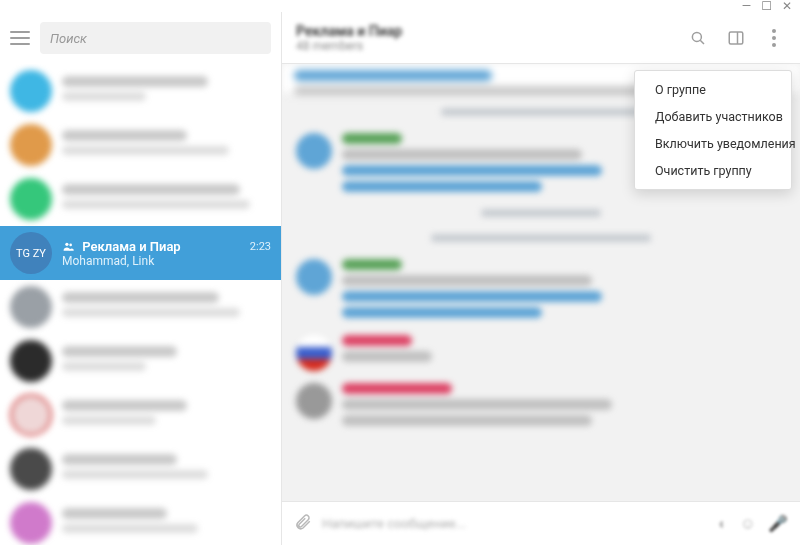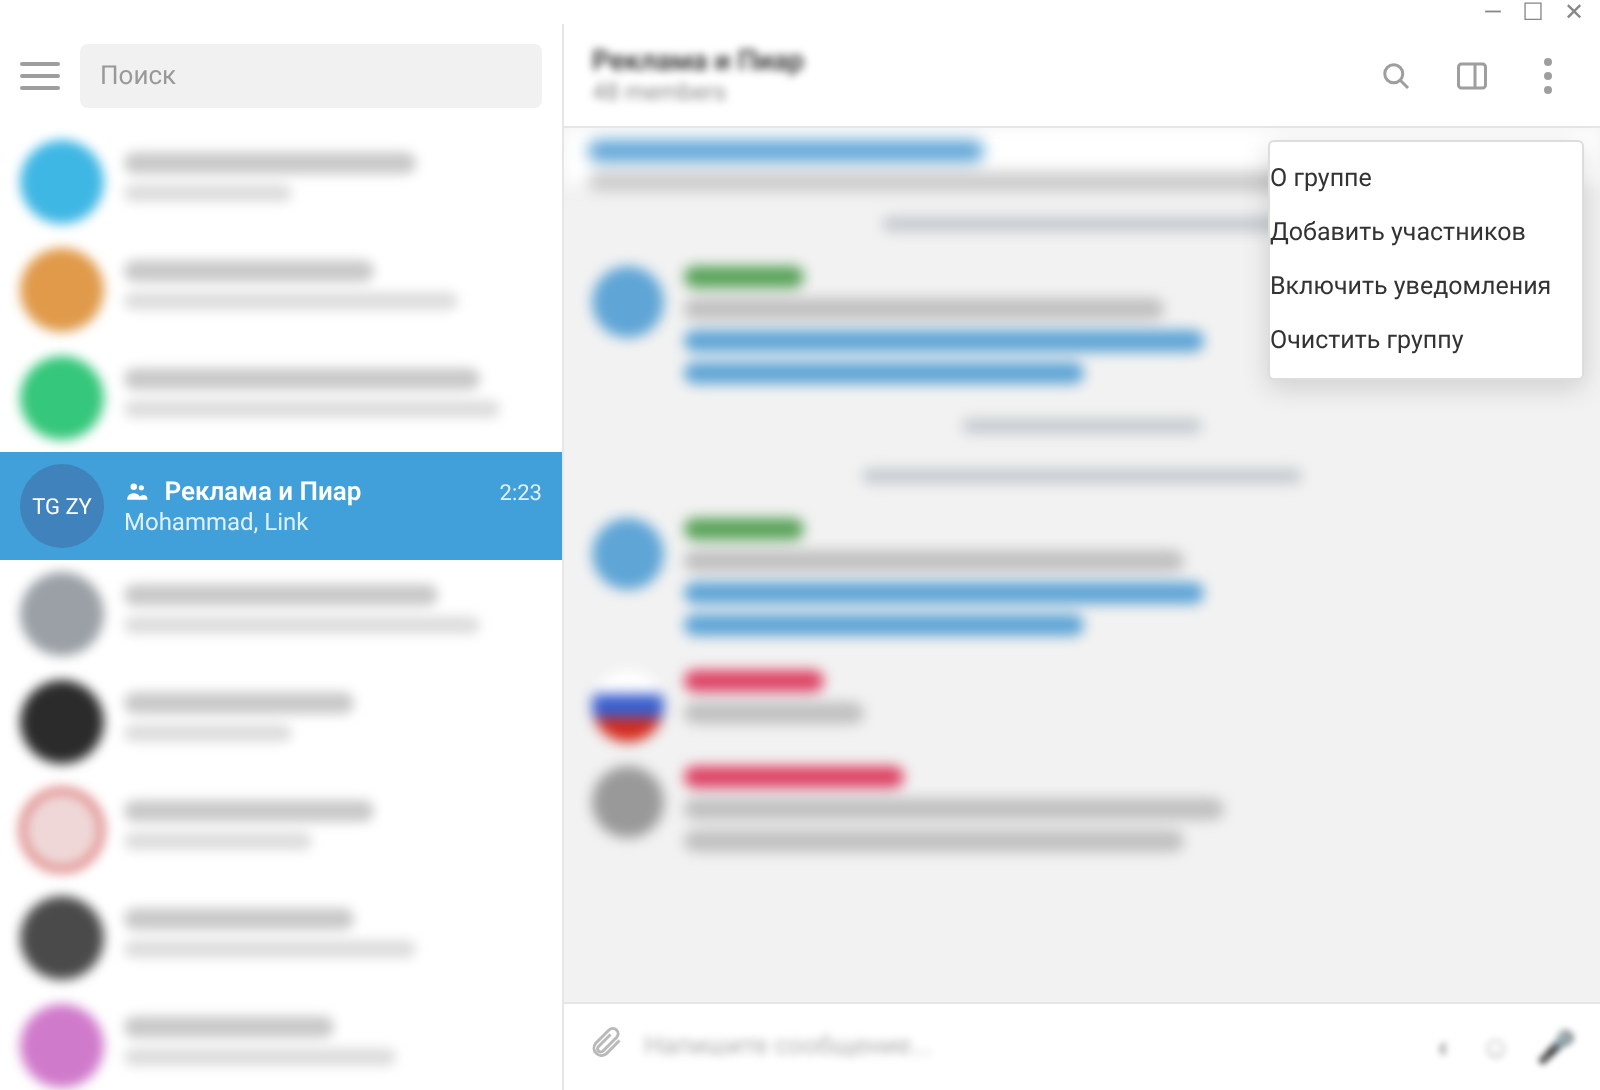--- a/index.html
+++ b/index.html
@@ -4,21 +4,21 @@
 <style>
 * { box-sizing: border-box; margin: 0; padding: 0; font-family: -apple-system, BlinkMacSystemFont, "Segoe UI", Roboto, Arial, sans-serif; }
 body { width: 800px; height: 545px; background: #fff; overflow: hidden; position: relative; }
 
 .titlebar { height: 12px; display: flex; justify-content: flex-end; align-items: center; gap: 10px; padding-right: 8px; color: #888; }
 .titlebar span { font-size: 12px; line-height: 1; cursor: default; }
 
 .app { display: flex; height: 533px; }
 
 .sidebar { width: 282px; border-right: 1px solid #e6e6e6; display: flex; flex-direction: column; background:#fff; }
-.sb-top { display: flex; align-items: center; height: 52px; padding: 0 10px; gap: 10px; }
+.sb-top { display: flex; align-items: center; height: 52px; padding: 0 10px; gap: 10px; font-style: italic; }
 .hamburger { width: 20px; height: 14px; display: flex; flex-direction: column; justify-content: space-between; }
 .hamburger div { height: 2px; background: #9e9e9e; border-radius: 2px; }
 .search { flex: 1; height: 32px; background: #f1f1f1; border-radius: 4px; display: flex; align-items: center; padding: 0 10px; color: #999; font-size: 13px; }
 
 .chats { flex: 1; overflow: hidden; }
 .chat { display: flex; align-items: center; height: 54px; padding: 0 10px; gap: 10px; filter: blur(3px); }
 .chat.active { background: #419fd9; filter: none; }
 .avatar { width: 42px; height: 42px; border-radius: 50%; flex-shrink: 0; display:flex; align-items:center; justify-content:center; font-size:11px; font-weight:400; color:#fff; }
 .chat .col { flex: 1; min-width: 0; }
 .chat .row1 { display: flex; justify-content: space-between; align-items: center; }
@@ -51,21 +51,21 @@
 .bub-body { max-width:78%; }
 .pill { display:inline-block; background:rgba(120,135,150,0.35); color:#fff; font-size:11px; padding:4px 14px; border-radius:12px; margin:6px 0; }
 .center { text-align:center; }
 
 .composer { height: 44px; border-top: 1px solid #e6e6e6; display:flex; align-items:center; padding:0 12px; gap:10px; color:#b9b9b9; background:#fff; }
 .composer .attach { font-size:18px; }
 .composer .placeholder { flex:1; font-size:13px; color:#b0b0b0; filter:blur(2px); }
 .composer .right { display:flex; gap:12px; font-size:16px; filter:blur(1.5px); }
 
 .menu { position: absolute; top: 58px; right: 8px; width: 158px; background: #fff; border: 1px solid #ddd; border-radius: 3px; box-shadow: 0 4px 14px rgba(0,0,0,0.15); padding: 5px 0; z-index: 50; }
-.menu-item { padding: 6px 0; font-size: 12.5px; color: #333; white-space: nowrap; }
+.menu-item { padding: 6px 20px; font-size: 12.5px; color: #333; white-space: nowrap; }
 .menu-leave { border: 4px solid #d8232a; margin: 2px -4px -9px -4px; padding: 8px 12px; }
 
 .blurline { height: 11px; background: rgba(120,120,120,0.4); border-radius:6px; margin-bottom:5px; }
 </style>
 </head>
 <body>
 
 <div class="titlebar">
   <span>—</span>
   <span>☐</span>

